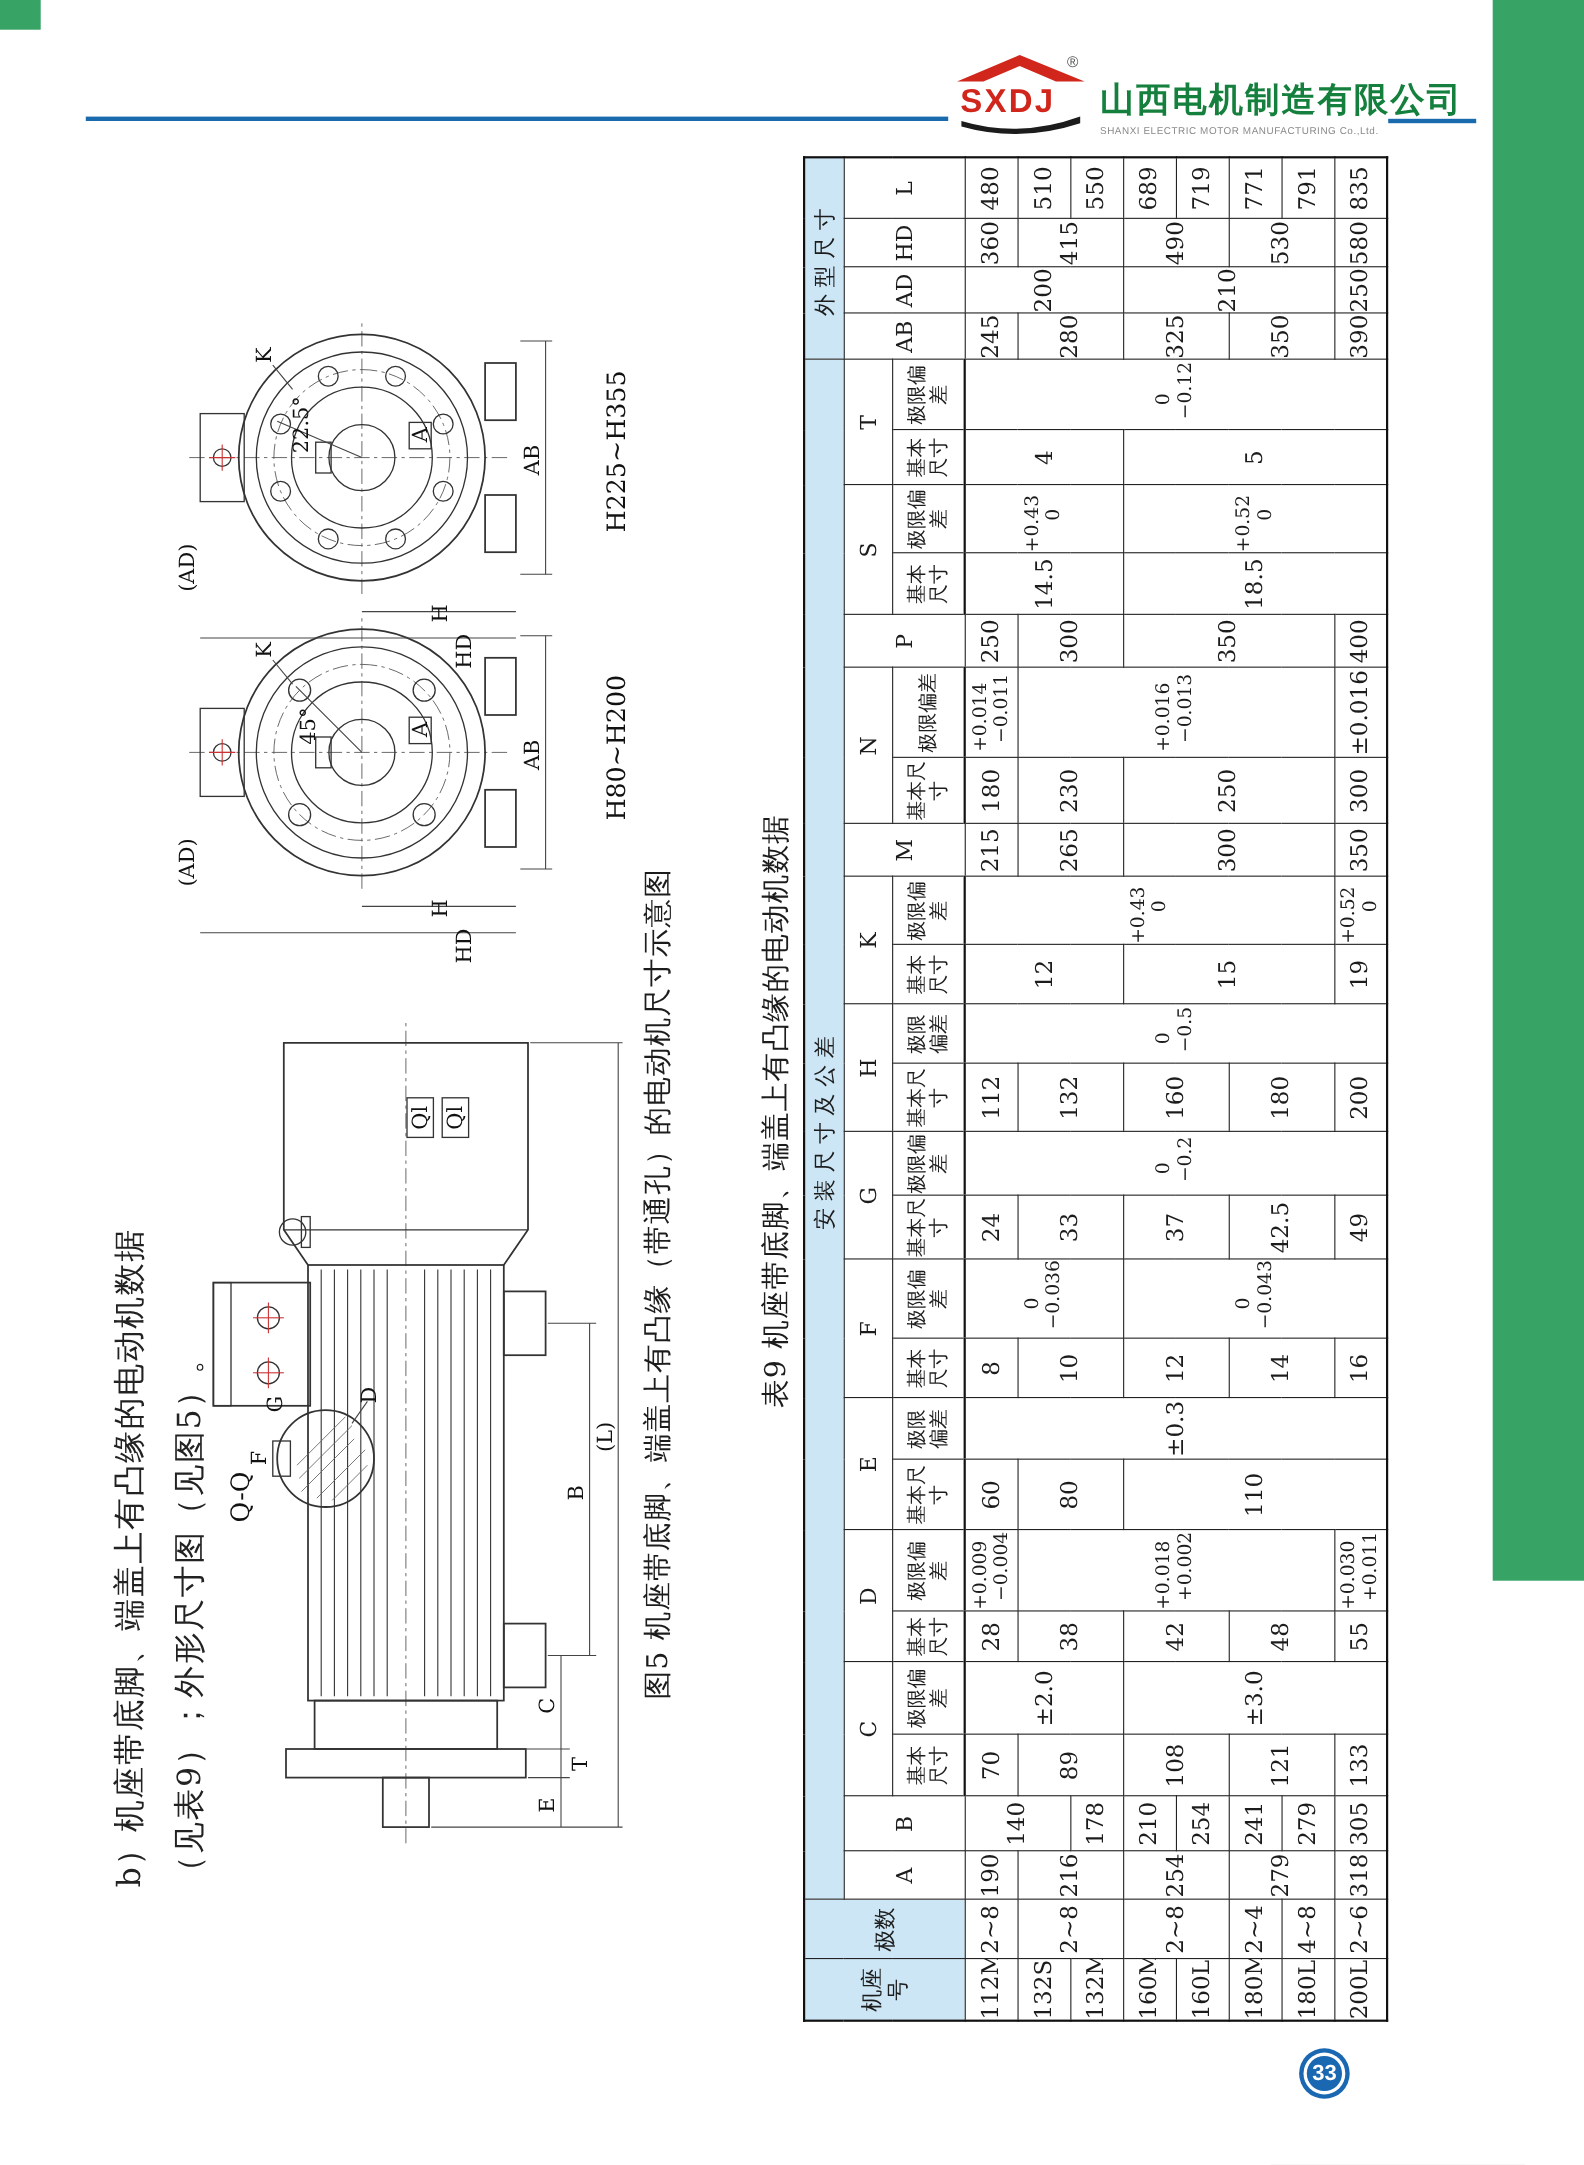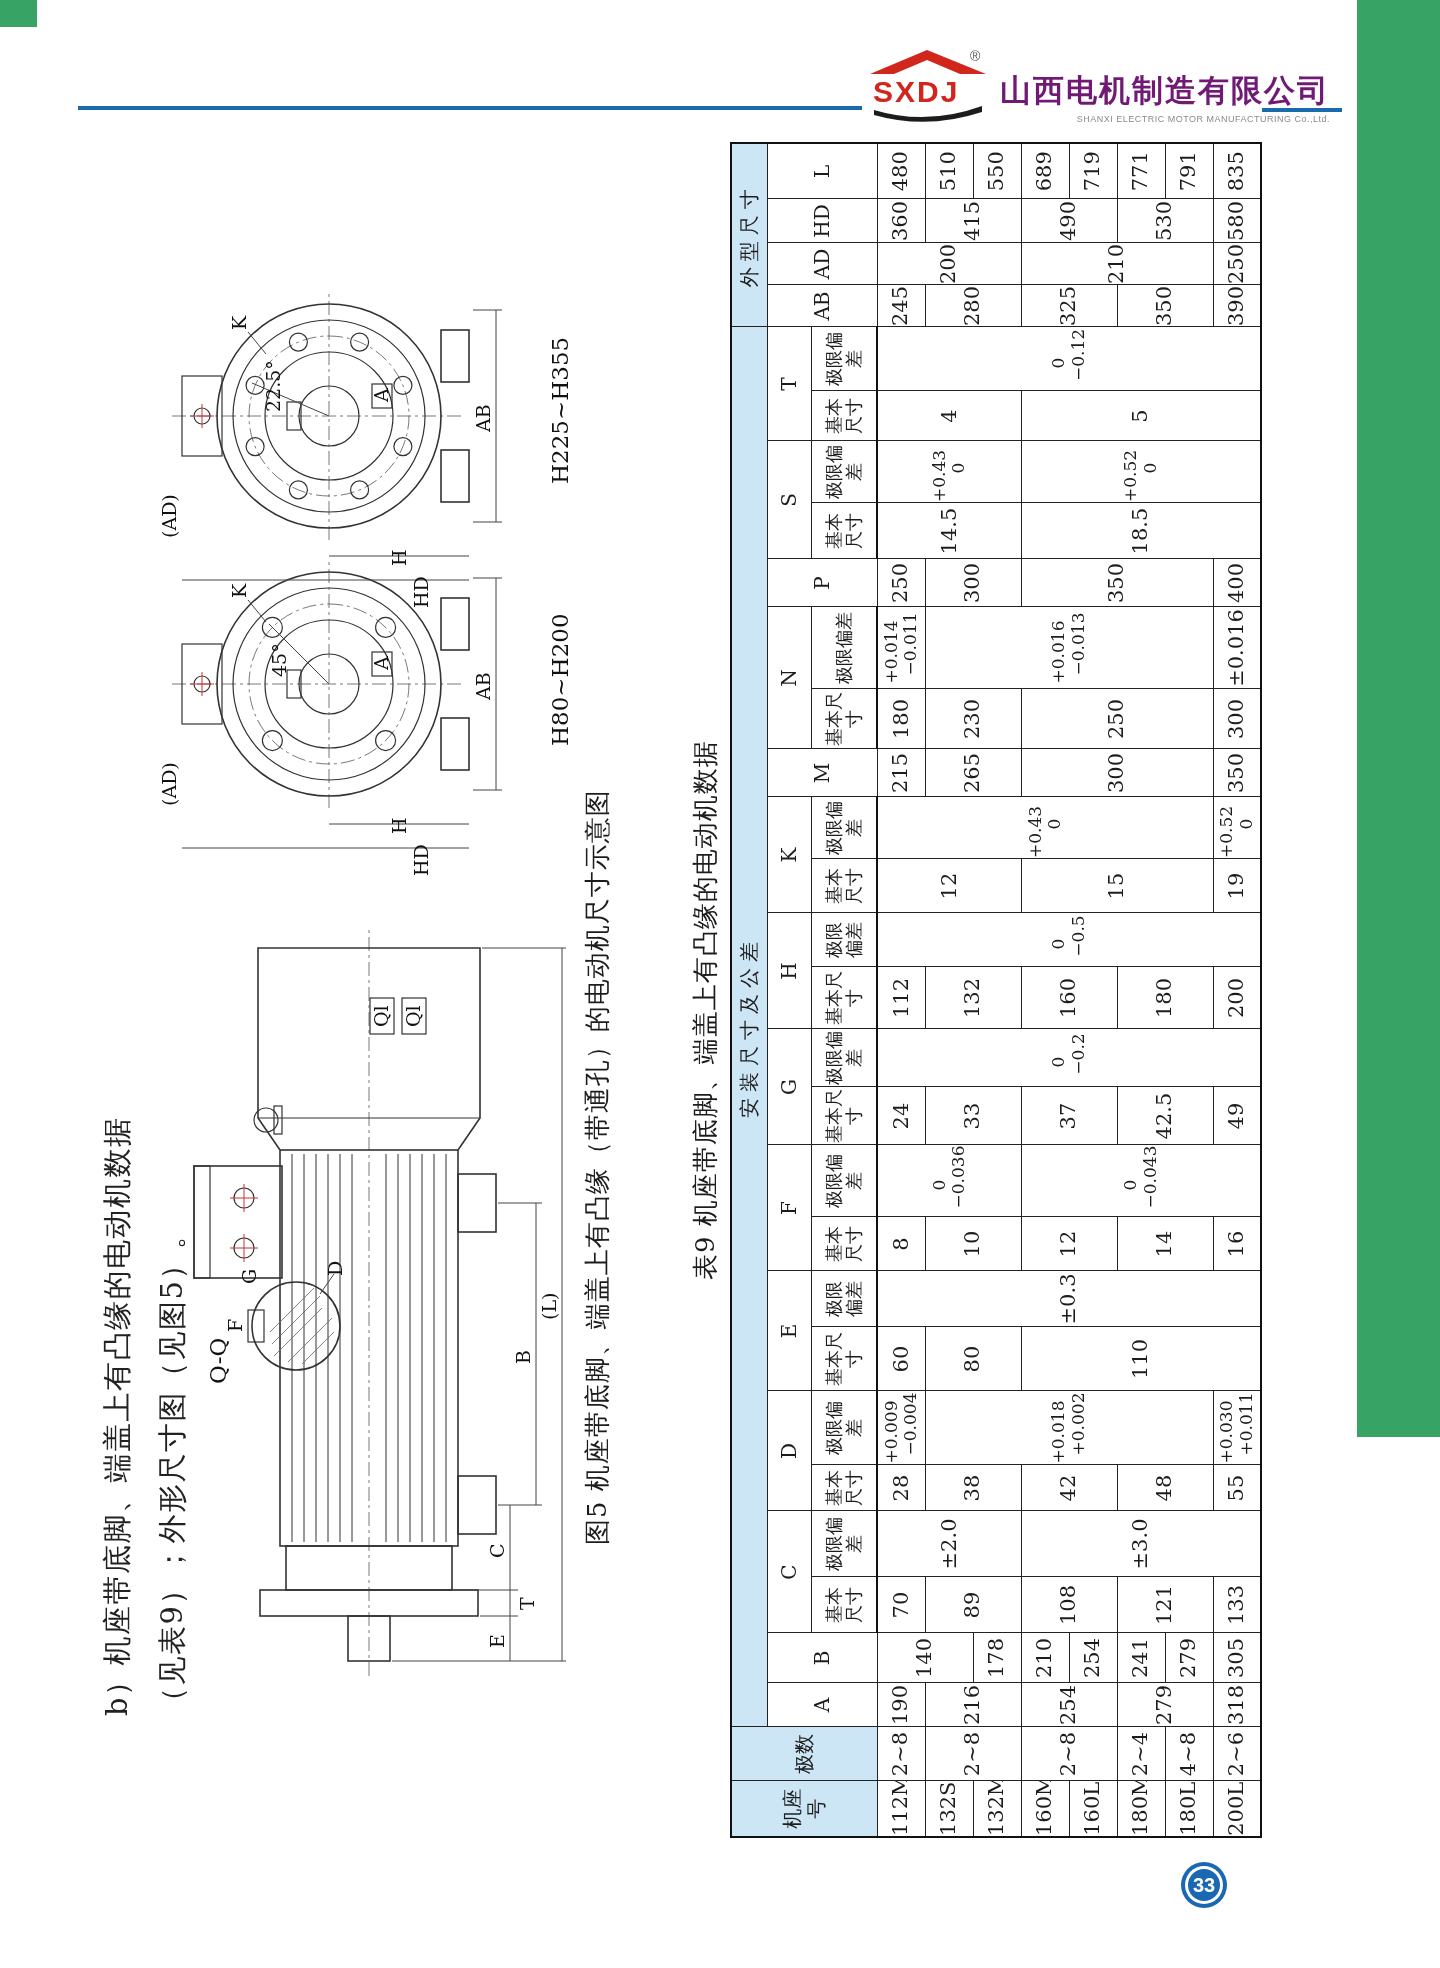--- a/index.html
+++ b/index.html
@@ -7,23 +7,23 @@
         font-family:"DejaVu Serif","Liberation Serif",serif;color:#1c1c1c;}
   .green-corner{position:absolute;left:0;top:0;width:37px;height:27px;}
   .green-band{position:absolute;left:1357px;top:0;width:83px;height:1437px;}
   .hdr-line{position:absolute;height:4px;}
   .hdr-line-left{left:78px;top:106px;width:784px;}
   .hdr-line-right{left:1262px;top:108px;width:80px;}
   .logo{position:absolute;left:860px;top:46px;width:134px;height:78px;}
   .reg{position:absolute;left:970px;top:48px;font-size:14px;color:#555;font-family:"Liberation Sans",sans-serif;}
   .company{position:absolute;left:1000px;top:70px;width:330px;}
   .company .cn{font-family:"Liberation Sans",sans-serif;font-weight:bold;font-size:31px;
-               color:#701a75;letter-spacing:2px;white-space:nowrap;}
+               color:#15803d;letter-spacing:2px;white-space:nowrap;}
   .company .en{font-family:"Liberation Sans",sans-serif;font-size:9px;color:#8a8a88;
-               letter-spacing:0.5px;margin-top:2px;white-space:nowrap;text-align:right;}
+               letter-spacing:0.5px;margin-top:2px;white-space:nowrap;}
   .pageno{position:absolute;left:1181px;top:1862px;width:46px;height:46px;border-radius:50%;}
   .pageno .ring1{position:absolute;inset:0;border-radius:50%;}
   .pageno .ring2{position:absolute;inset:4px;border-radius:50%;background:#fff;}
   .pageno .core{position:absolute;inset:7px;border-radius:50%;display:flex;align-items:center;justify-content:center;
                 color:#fff;font-size:20px;font-weight:bold;font-family:"Liberation Sans",sans-serif;}
   
   .landscape{position:absolute;left:88px;top:1856px;width:1740px;height:1250px;
              transform:rotate(-90deg);transform-origin:0 0;}
   .heading{position:absolute;left:140px;top:2px;width:625px;font-size:29px;line-height:1.9;
            letter-spacing:1.5px;color:#222;}

